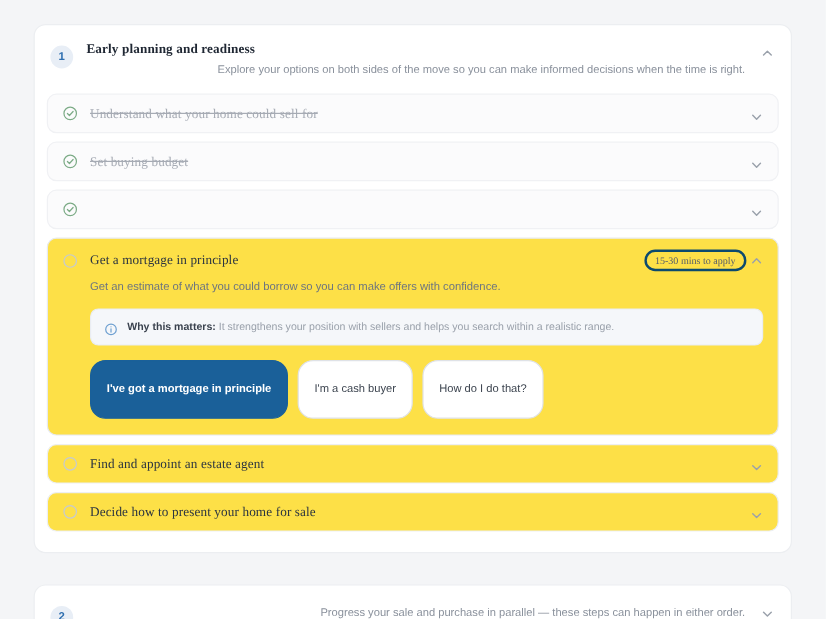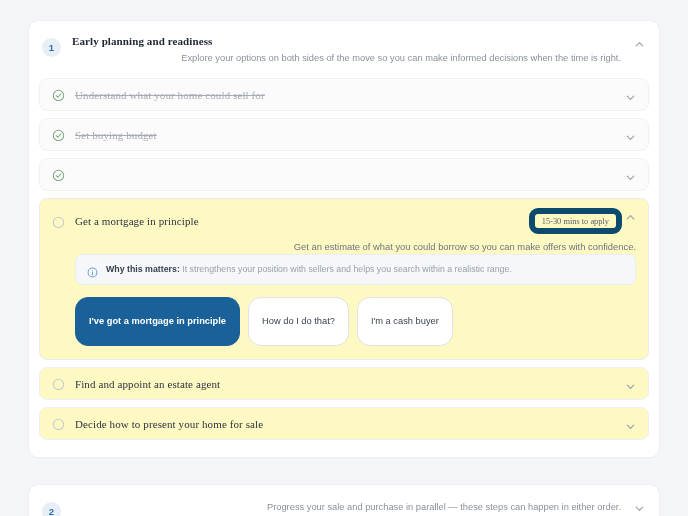--- a/index.html
+++ b/index.html
@@ -57,21 +57,21 @@
     position: absolute;
     right: 14px; top: 18px;
     width: 11px; height: 11px;
     color: #9aa1ab;
   }
   .chev svg { display: block; width: 11px; height: 11px; }
 
   
   .task-list { padding: 0 10px 10px 10px; }
   .task {
-    background: #fef9c3;
+    background: #fde047;
     border: 1px solid #edeff2;
     border-radius: 8px;
     margin-bottom: 7px;
     position: relative;
   }
   .task.done { background: #fbfbfc; border-color: #f0f1f4; }
   .task.expanded { border-color: #e7eaee; }
   .task-row {
     display: flex;
     align-items: center;
@@ -89,37 +89,36 @@
     letter-spacing: .1px;
   }
   .task.done .task-label {
     color: #a6abb4;
     text-decoration: line-through;
   }
   .time-pill {
     font-family: "Liberation Serif", serif;
     font-size: 8.4px;
     color: #555d69;
-    border: 6px solid #0c4a6e;
+    border: 2px solid #0c4a6e;
     border-radius: 9px;
     padding: 2.5px 7px;
     white-space: nowrap;
     margin-right: 14px;
   }
   .task .chev { top: 13px; right: 12px; }
 
   .task-body { padding: 2px 12px 13px 35px; }
   .task-desc {
     font-size: 9.4px;
     color: #6d757f;
     line-height: 1.5;
-    text-align: right;
   }
   .callout {
-    margin-top: 0;
+    margin-top: 11px;
     background: #f5f7fa;
     border: 1px solid #eaedf2;
     border-radius: 7px;
     padding: 8px 11px;
     display: flex;
     align-items: flex-start;
     gap: 8px;
   }
   .callout .info-icon { width: 11px; height: 11px; flex: 0 0 auto; margin-top: .5px; color: #6d9fd0; }
   .callout-text { font-size: 8.8px; color: #9aa1ab; line-height: 1.45; }
@@ -243,22 +242,22 @@
                   <circle cx="6" cy="6" r="4.8"></circle>
                   <line x1="6" y1="5.4" x2="6" y2="8.4" stroke-linecap="round"></line>
                   <circle cx="6" cy="3.7" r=".55" fill="currentColor" stroke="none"></circle>
                 </svg>
             </span>
             <div class="callout-text"><b>Why this matters:</b><span> It strengthens your position with sellers and helps you search within a realistic range.</span></div>
           </div>
 
           <div class="actions">
             <button class="btn btn-primary">I've got a mortgage in principle</button>
+            <button class="btn btn-outline">I'm a cash buyer</button>
             <button class="btn btn-outline">How do I do that?</button>
-            <button class="btn btn-outline">I'm a cash buyer</button>
           </div>
         </div>
       </div>
 
       <div class="task">
         <div class="task-row">
           <span class="mark">
             <svg viewBox="0 0 14 14" fill="none" stroke="#c5cad2" stroke-width="1.1">
                 <circle cx="7" cy="7" r="5.6"></circle>
               </svg>

